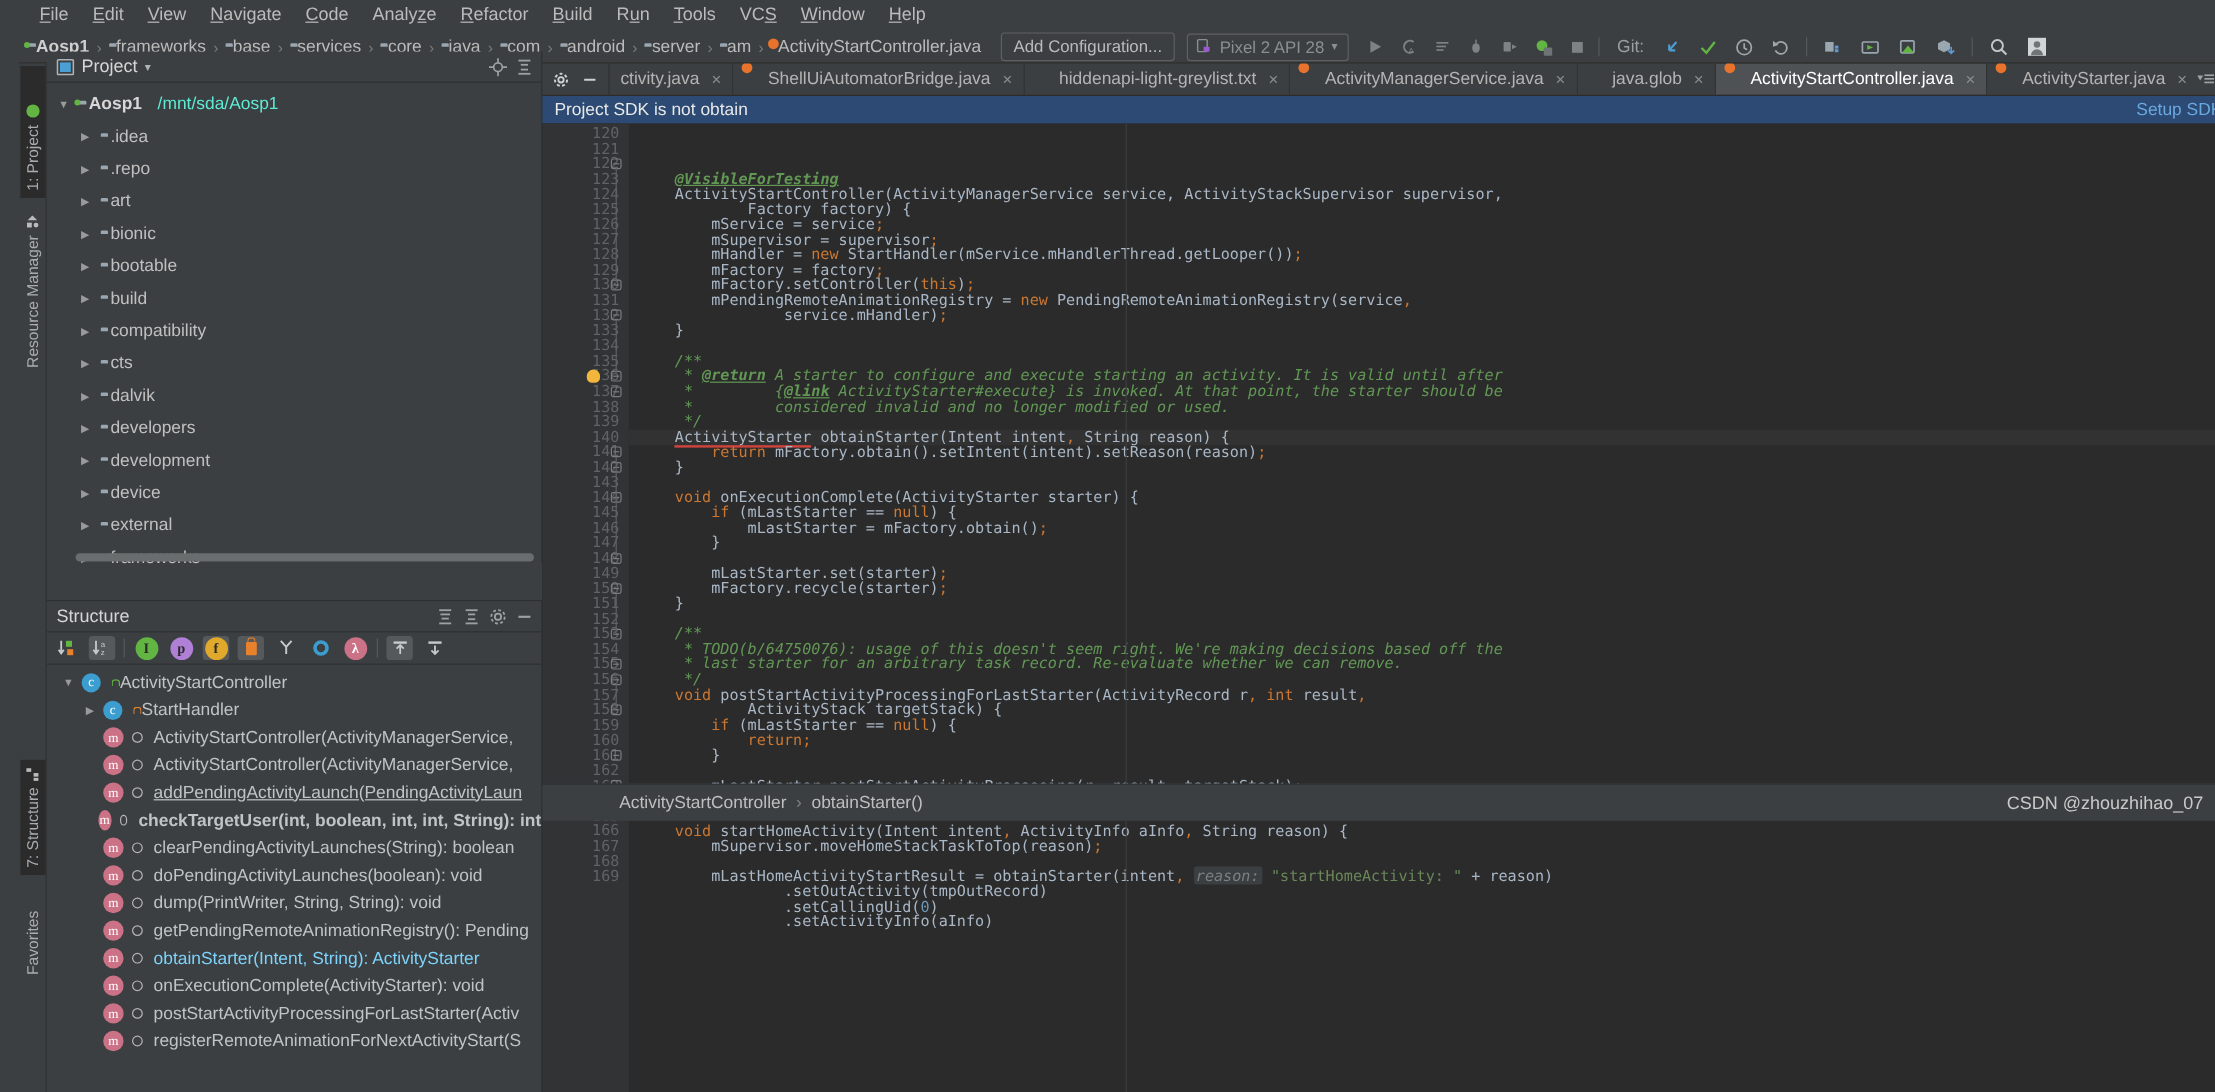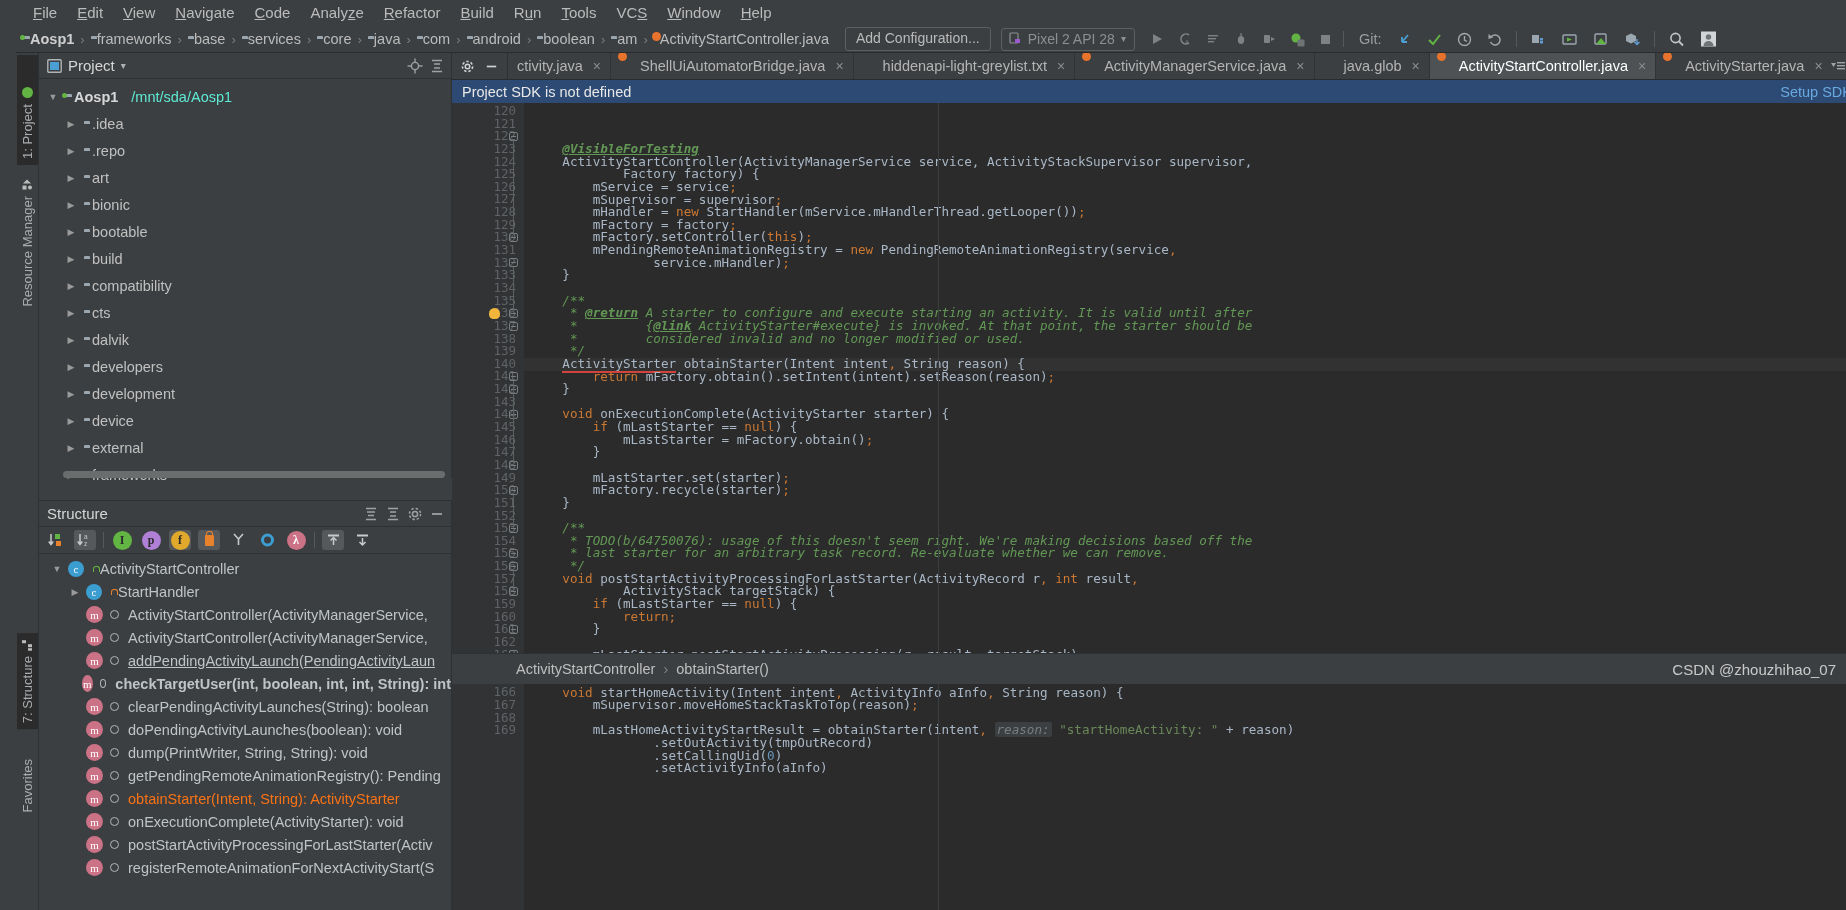--- a/index.html
+++ b/index.html
@@ -67,21 +67,21 @@
     display: flex; align-items: center; gap: 5px; cursor: default;
   }
   .stripe-btn.active { background: #4e5254; }
   #stripe-project { position: absolute; top: 2px; left: 1px; height: 110px; background:#2b2b2b; }
   #stripe-resource { position: absolute; top: 120px; left: 1px; }
   #stripe-structure { position: absolute; top: 580px; left: 1px; background:#2b2b2b; }
   #stripe-favorites { position: absolute; top: 700px; left: 1px; }
 
   
   .project-panel {
-    position: absolute; top: 53px; left: 23px; width: 413px; height: 425px;
+    position: absolute; top: 43px; left: 23px; width: 413px; height: 425px;
     background: #3c3f41; border-right: 1px solid #2e3133;
   }
   .panel-header {
     height: 26px; display: flex; align-items: center; padding: 0 6px 0 8px;
     gap: 6px; border-bottom: 1px solid #2e3133;
   }
   .panel-title { font-size: 15px; color: #d6d6d6; }
   .panel-header .spacer { flex: 1; }
   .hdr-ico { width: 16px; height: 16px; opacity: .85; }
 
@@ -249,21 +249,21 @@
           <span class="crumb-label">com</span>
         </span>
         <span class="crumb-sep">›</span>
         <span class="crumb">
           <span style="display: inline-block; position: relative; margin-right: 2px;"><span class="folder-ico"></span></span>
           <span class="crumb-label">android</span>
         </span>
         <span class="crumb-sep">›</span>
         <span class="crumb">
           <span style="display: inline-block; position: relative; margin-right: 2px;"><span class="folder-ico"></span></span>
-          <span class="crumb-label">boolean</span>
+          <span class="crumb-label">server</span>
         </span>
         <span class="crumb-sep">›</span>
         <span class="crumb">
           <span style="display: inline-block; position: relative; margin-right: 2px;"><span class="folder-ico"></span></span>
           <span class="crumb-label">am</span>
         </span>
         <span class="crumb-sep">›</span>
         <span class="crumb">
           <span style="display: inline-block; position: relative; margin-right: 2px;"><span class="java-ico"></span></span>
           <span class="crumb-label">ActivityStartController.java</span>
@@ -631,21 +631,21 @@
         <div class="struct-row" style="padding-left: 30px;">
           <span class="tw"></span>
           <span class="dot-m">m</span>
           <span class="vis-pub" style="margin: 0px 4px 0px 2px;"></span>
           <span style="color: rgb(191, 196, 199);">getPendingRemoteAnimationRegistry(): Pending</span>
         </div>
         <div class="struct-row" style="padding-left: 30px;">
           <span class="tw"></span>
           <span class="dot-m">m</span>
           <span class="vis-pub" style="margin: 0px 4px 0px 2px;"></span>
-          <span style="color: #f97316;">obtainStarter(Intent, String): ActivityStarter</span>
+          <span style="color: #7dd3fc;">obtainStarter(Intent, String): ActivityStarter</span>
         </div>
         <div class="struct-row" style="padding-left: 30px;">
           <span class="tw"></span>
           <span class="dot-m">m</span>
           <span class="vis-pub" style="margin: 0px 4px 0px 2px;"></span>
           <span style="color: rgb(191, 196, 199);">onExecutionComplete(ActivityStarter): void</span>
         </div>
         <div class="struct-row" style="padding-left: 30px;">
           <span class="tw"></span>
           <span class="dot-m">m</span>
@@ -714,21 +714,21 @@
             <polygon points="0,3 5,3 2.5,7" fill="#a0a3a5"></polygon>
             <rect x="6" y="2" width="8" height="1.4" fill="#a0a3a5"></rect>
             <rect x="6" y="5" width="8" height="1.4" fill="#a0a3a5"></rect>
             <rect x="6" y="8" width="8" height="1.4" fill="#a0a3a5"></rect>
           </svg>
         <span>4</span>
       </div>
     </div>
 
     <div class="warnbar">
-      <span>Project SDK is not defined</span>
+      <span>Project SDK is not obtain</span>
       <span class="setup">Setup SDK</span>
     </div>
 
     <div class="code-wrap">
       <div class="gutter" id="gutter">
         <div class="foldcol" id="foldcol">
             <div class="fold" style="top: 28.8px;"></div>
             <div class="fold" style="top: 130px;"></div>
             <div class="fold" style="top: 155.3px;"></div>
             <div class="fold" style="top: 205.9px;"></div>

